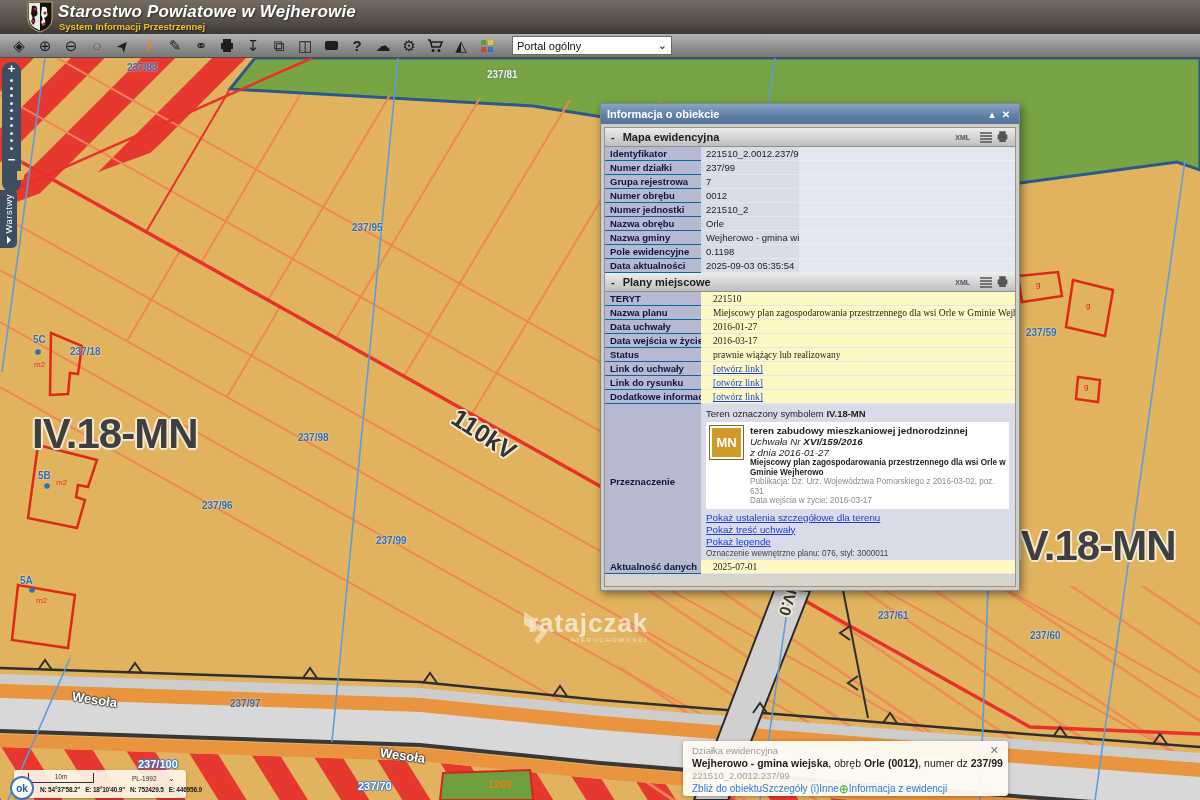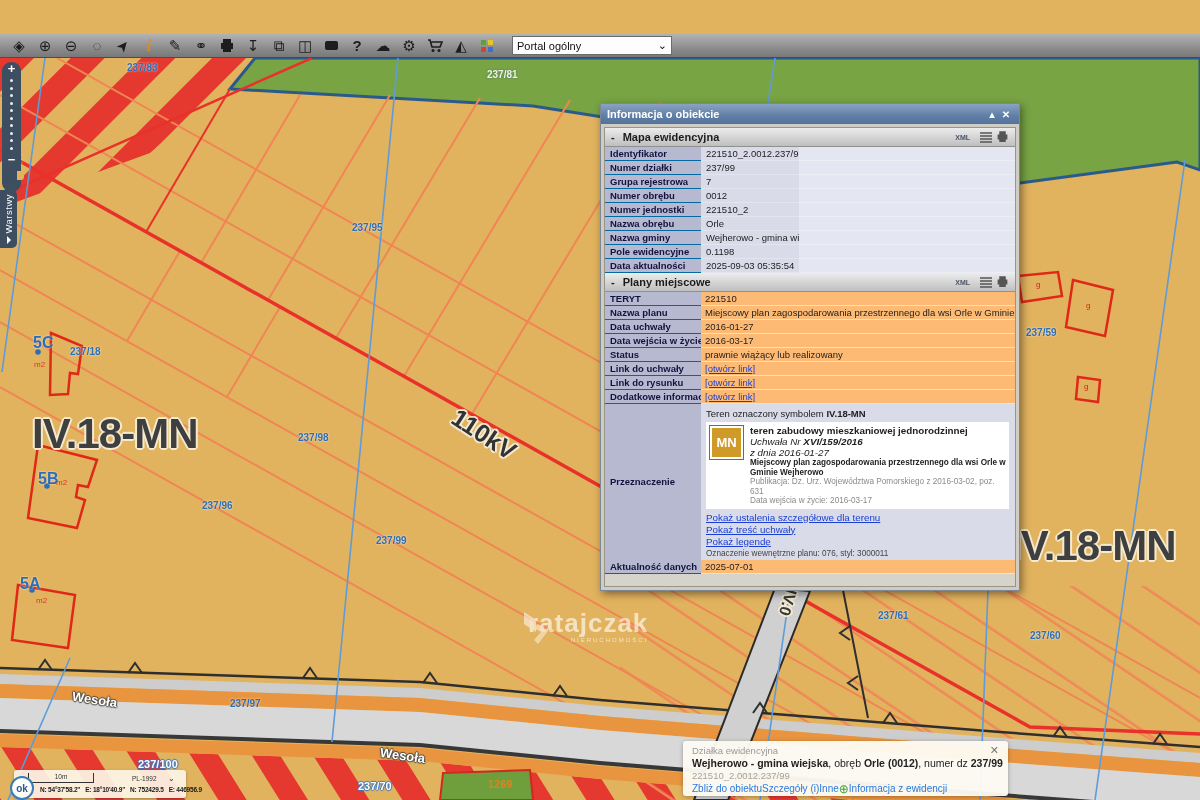--- a/index.html
+++ b/index.html
@@ -33,21 +33,21 @@
   .grid4 i:nth-child(4){right:0;bottom:0;background:#3a6fd8;}
   .portal{margin-left:12px;width:150px;height:17px;background:#fdfdfd;border:1px solid #6b6b6b;
       font-size:11px;color:#111;display:flex;align-items:center;padding:0 4px;justify-content:space-between;cursor:pointer;}
 
   
   .map{position:absolute;left:0;top:58px;width:1200px;height:742px;z-index:1;}
   .map svg{position:absolute;left:0;top:0;}
   .mlabels{position:absolute;left:0;top:0;width:100%;height:100%;z-index:5;}
   .lbl{position:absolute;font-size:10px;font-weight:bold;color:#2d6db5;white-space:nowrap;
        text-shadow:0 0 2px rgba(255,255,255,.85);}
-  .lbl-addr{font-size:16px;text-align:right;}
+  .lbl-addr{font-size:10px;text-align:right;}
   .lbl-white{color:#eef3ea;text-shadow:0 0 2px rgba(30,70,110,.55);}
   .lbl-m2{color:#e03424;font-size:8px;font-weight:normal;text-shadow:none;}
   .lbl-g{color:#cc2222;font-size:8px;font-weight:normal;text-shadow:none;}
   .halo{text-shadow:-2px 0 0 #f4ead2,2px 0 0 #f4ead2,0 -2px 0 #f4ead2,0 2px 0 #f4ead2,
         -1px -1px 0 #f4ead2,1px 1px 0 #f4ead2,-1px 1px 0 #f4ead2,1px -1px 0 #f4ead2;}
   .lbl-zone{font-size:42px;color:#3f3f3f;letter-spacing:-1px;}
   .lbl-power{font-size:25px;color:#333;transform:rotate(33deg);transform-origin:left top;}
   .lbl-roadv{font-size:16px;color:#3a3a3a;transform:rotate(107deg);transform-origin:left top;}
   .lbl-street{font-size:13px;color:#fff;font-weight:bold;
         text-shadow:-1px 0 1px #4a4a42,1px 0 1px #4a4a42,0 -1px 1px #4a4a42,0 1px 1px #4a4a42;}
@@ -90,22 +90,22 @@
   .secbar .xml{font-size:7px;font-weight:bold;color:#4a5568;margin-right:6px;cursor:pointer;}
   .iconbtn{margin-left:4px;cursor:pointer;display:flex;align-items:center;}
   .prow{display:flex;height:14px;line-height:14px;font-size:9.5px;}
   .plabel{width:96px;flex:0 0 96px;background:#b7b9d1;color:#12123e;font-weight:bold;padding-left:5px;
       box-sizing:border-box;border-bottom:1px solid #0369a1;white-space:nowrap;overflow:hidden;}
   .pval{width:98px;flex:0 0 98px;background:#d9dbe9;padding-left:5px;box-sizing:border-box;
       border-bottom:1px solid #e2e4ef;white-space:nowrap;overflow:hidden;}
   .pfill{flex:1;background:#e4e6f1;border-bottom:1px solid #eceef5;}
   .prow.hl .plabel{background:#eaf0d8;color:#222;}
   .prow.hl .pval{background:#f0f4e4;}
-  .prow2 .pval2{flex:1;background:#fdba74;padding-left:4px;box-sizing:border-box;
-      border-bottom:1px solid #e2e4ef;white-space:nowrap;overflow:hidden;}
+  .prow2 .pval2{flex:1;background:#fef9c3;padding-left:12px;box-sizing:border-box;
+      border-bottom:1px solid #e2e4ef;white-space:nowrap;overflow:hidden;font-family:Liberation Serif, serif;}
   a.plink{color:#1a3fd4;text-decoration:underline;cursor:pointer;}
   .przez{display:flex;font-size:9.5px;}
   .przez .plabel{height:auto;border-bottom:none;display:flex;align-items:center;}
   .przez .pzbody{flex:1;background:#d9dbe9;padding:3px 4px 2px 5px;}
   .card{background:#fff;margin:2px 2px 3px 0;padding:3px;display:flex;}
   .mnicon{width:33px;height:33px;flex:0 0 33px;background:#d09a28;border:1px solid #8a6a14;
       box-shadow:inset 0 0 0 2px #fff;display:flex;align-items:center;justify-content:center;
       color:#fff;font-weight:bold;font-size:13px;margin-right:6px;}
   .card .ct{font-size:9.8px;}
   .card .ct .b{font-weight:bold;}
@@ -297,20 +297,34 @@
       </span>
       <span class="zo">−</span>
     </div>
     <div class="znotch"></div>
     <div class="warstwy">
       <span class="vtext">Warstwy</span>
       <span class="arr"></span>
     </div>
   </div>
 
+  <div class="hdr">
+    <svg class="crest" width="26" height="32" viewBox="0 0 26 32">
+      <path d="M1,1 H25 V18 Q25,27 13,31 Q1,27 1,18 Z" fill="#111" stroke="#c8b060" stroke-width="1"></path>
+      <path d="M2,2 H13 V29.5 Q3,26 2,18 Z" fill="#e9e9e9"></path>
+      <path d="M5,5 Q11,4 10,10 Q12,14 7,16 Q10,20 6,24 L4,20 Q7,17 4,13 Z" fill="#151515"></path>
+      <path d="M15,6 Q21,5 20,11 Q22,15 17,17 Q20,21 16,25 L14,21 Q17,18 14,14 Z" fill="#f2f2f2"></path>
+      <circle cx="8" cy="8" r="1.6" fill="#c82020"></circle>
+        <circle cx="6" cy="20" r="1.6" fill="#c82020"></circle>
+      <circle cx="18" cy="12" r="1.6" fill="#c82020"></circle>
+        <circle cx="17" cy="23" r="1.6" fill="#c82020"></circle>
+    </svg>
+    <div class="title">Starostwo Powiatowe w Wejherowie</div>
+    <div class="subtitle">System Informacji Przestrzennej</div>
+  </div>
 
   <div class="tb">
     <span class="tbtn">◈</span>
     <span class="tbtn">⊕</span>
     <span class="tbtn">⊖</span>
     <span class="tbtn">◌</span>
     <span class="tbtn rot">➤</span>
     <span class="tbtn info">i</span>
     <span class="tbtn">✎</span>
     <span class="tbtn">⚭</span>

